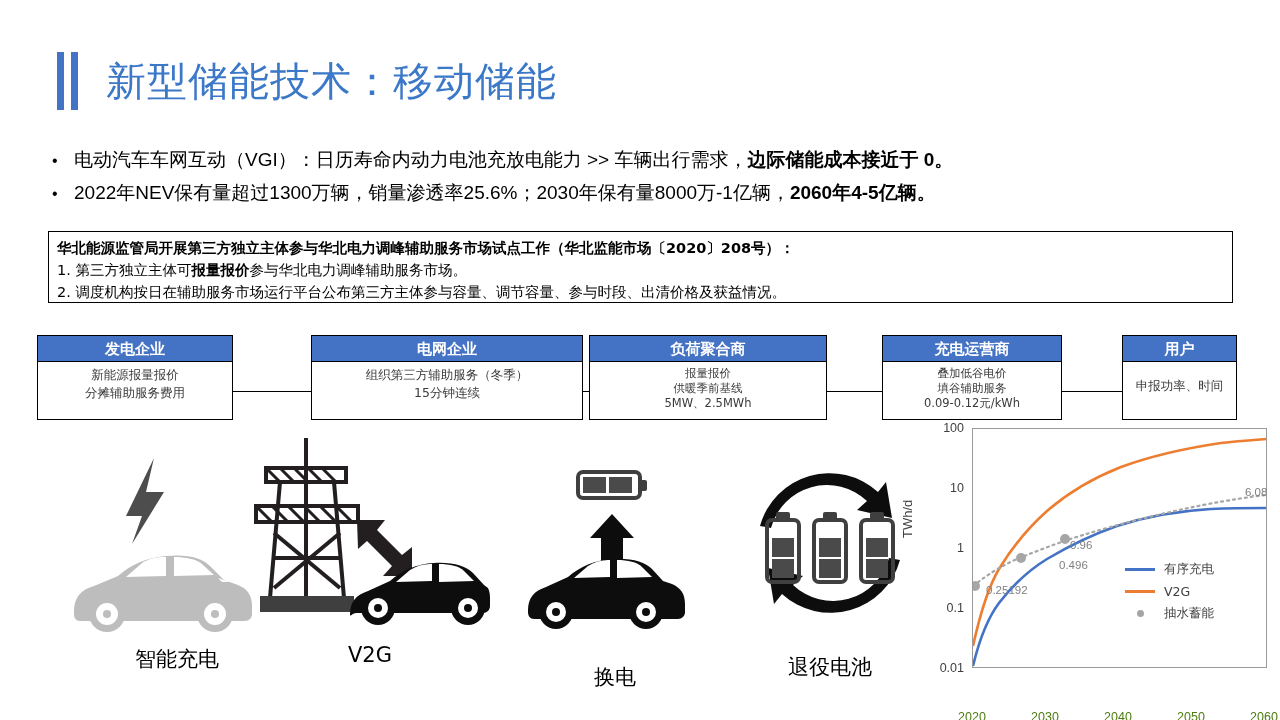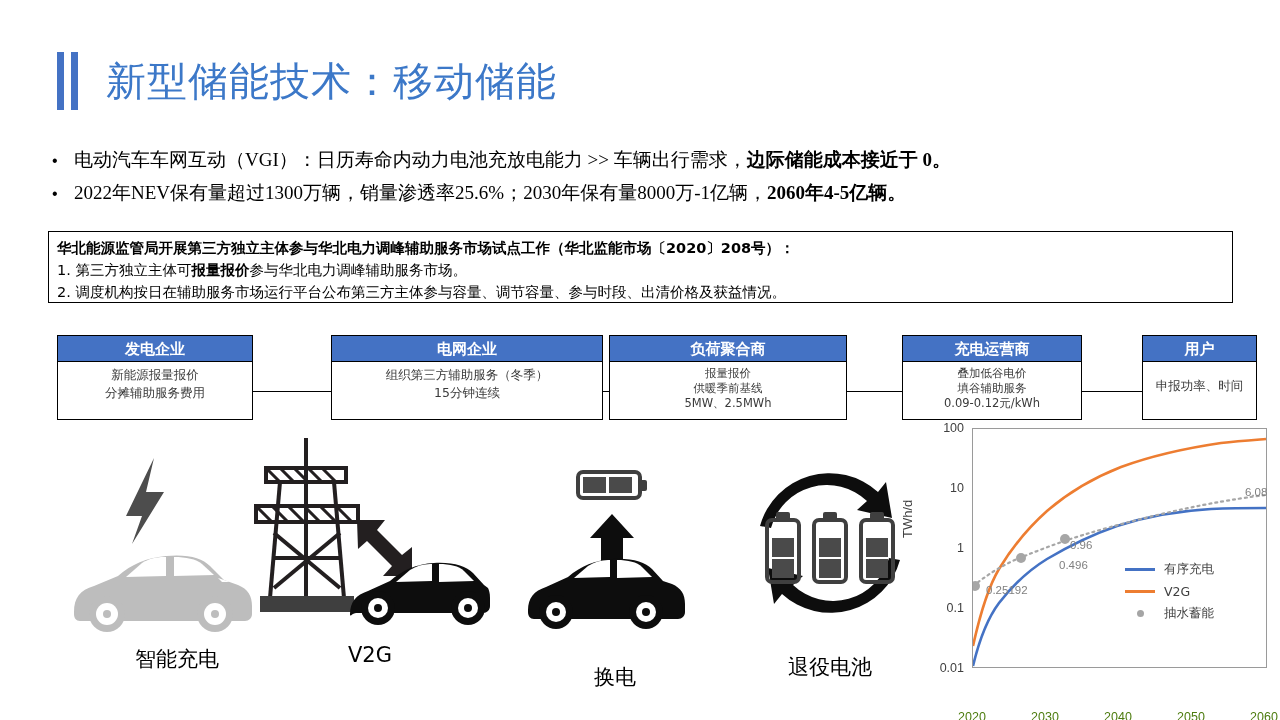--- a/index.html
+++ b/index.html
@@ -21,41 +21,41 @@
     letter-spacing: 1px; line-height: 1;
   }
 
   
   .bullets { position: absolute; left: 52px; top: 148px; width: 1200px; }
   .bullet { display: flex; align-items: baseline; margin-bottom: 9px; }
   .bullet .dot {
     width: 22px; flex: 0 0 22px; font-size: 16px; color: #000; line-height: 1.2;
   }
   .bullet .btext {
-    font-family: Liberation Serif, serif;
+    font-family: Liberation Sans, sans-serif;
     font-size: 19px; color: #000; line-height: 1.25;
     white-space: nowrap;
   }
   .bullet .btext b { font-weight: bold; }
 
   
   .policy-box {
     position: absolute; left: 48px; top: 231px; width: 1185px; height: 72px;
     border: 1px solid #000; background: #fff;
     padding: 5px 8px 0 8px;
   }
   .policy-line {
     font-family: "DejaVu Sans", "Liberation Sans", sans-serif;
     font-size: 14.5px; color: #000; line-height: 1.52; white-space: nowrap;
   }
   .policy-line.head { font-weight: bold; }
   .policy-line b { font-weight: bold; }
 
   
-  .flow { position: absolute; left: 57px; top: 335px; width: 1073px; height: 85px; }
+  .flow { position: absolute; left: 37px; top: 335px; width: 1073px; height: 85px; }
   .fbox { position: absolute; top: 0; border: 1px solid #000; background: #fff; }
   .fbox .fhead {
     background: #4472C4; color: #fff; text-align: center;
     font-family: "DejaVu Sans", "Liberation Sans", sans-serif;
     font-weight: bold; font-size: 15px; line-height: 26px; height: 26px;
     border-bottom: 1px solid #000;
   }
   .fbox .fbody {
     text-align: center; color: #3a3a3a;
     font-family: "DejaVu Sans", "Liberation Sans", sans-serif;

